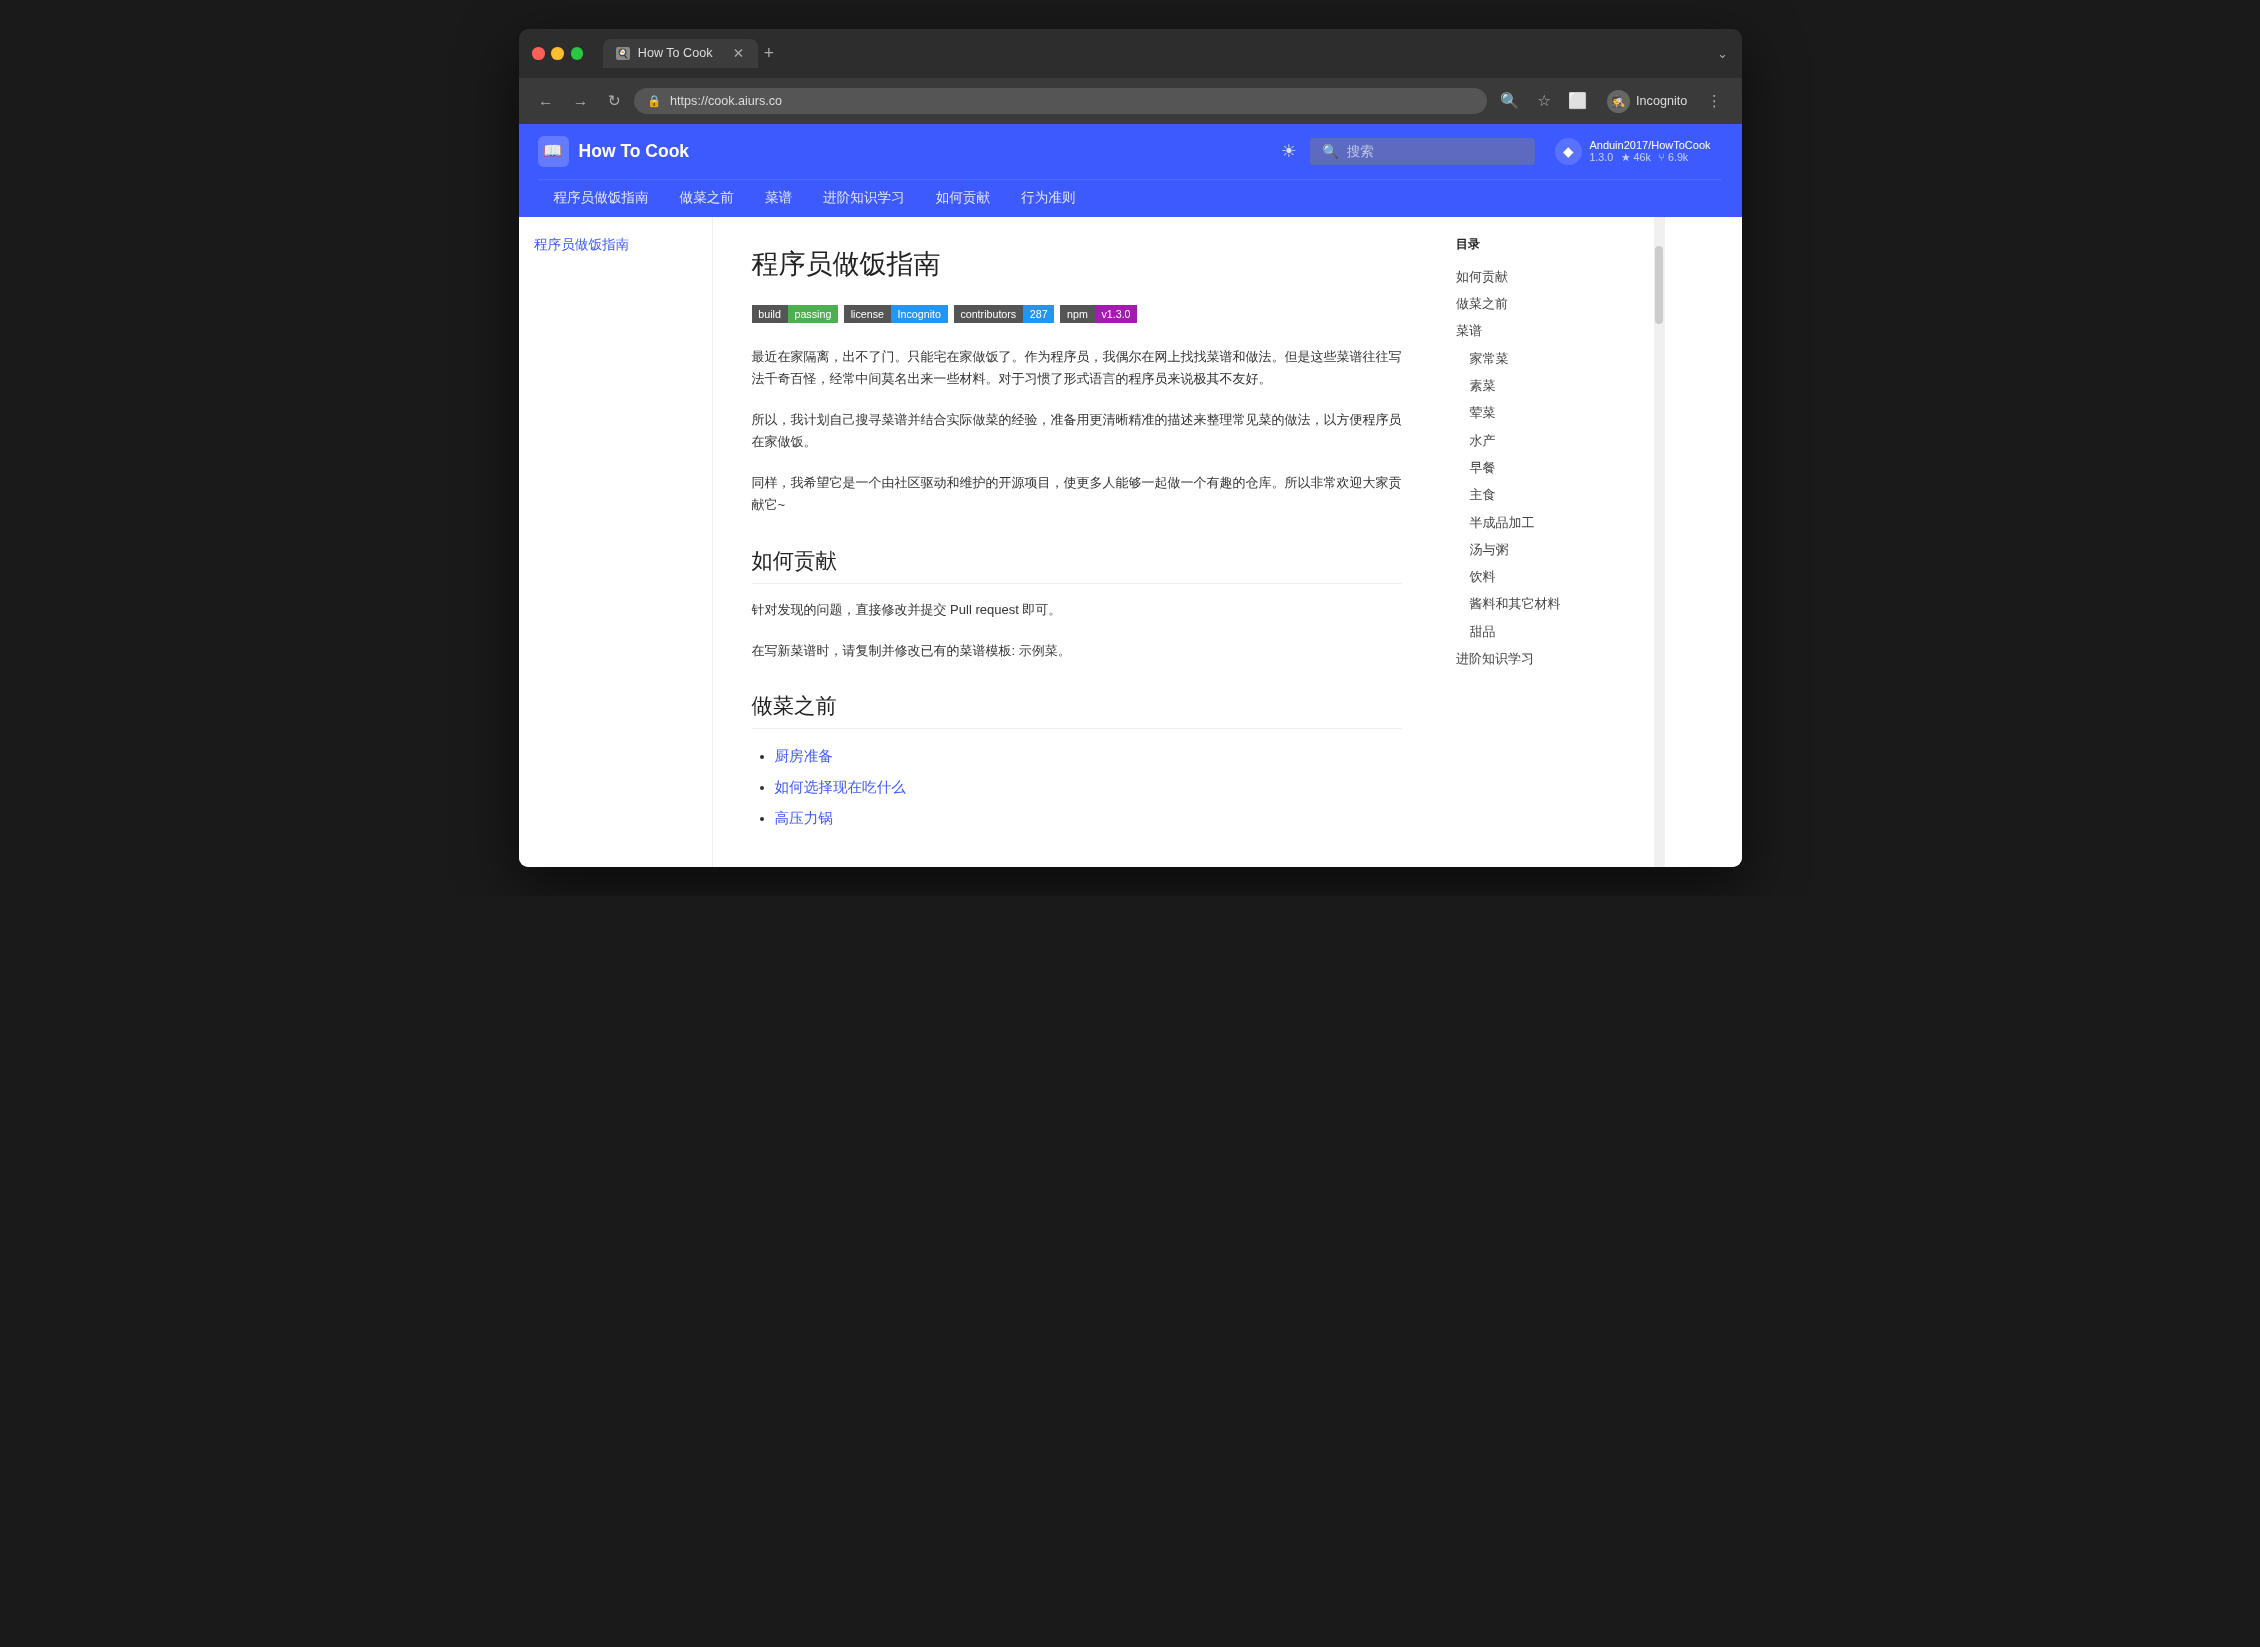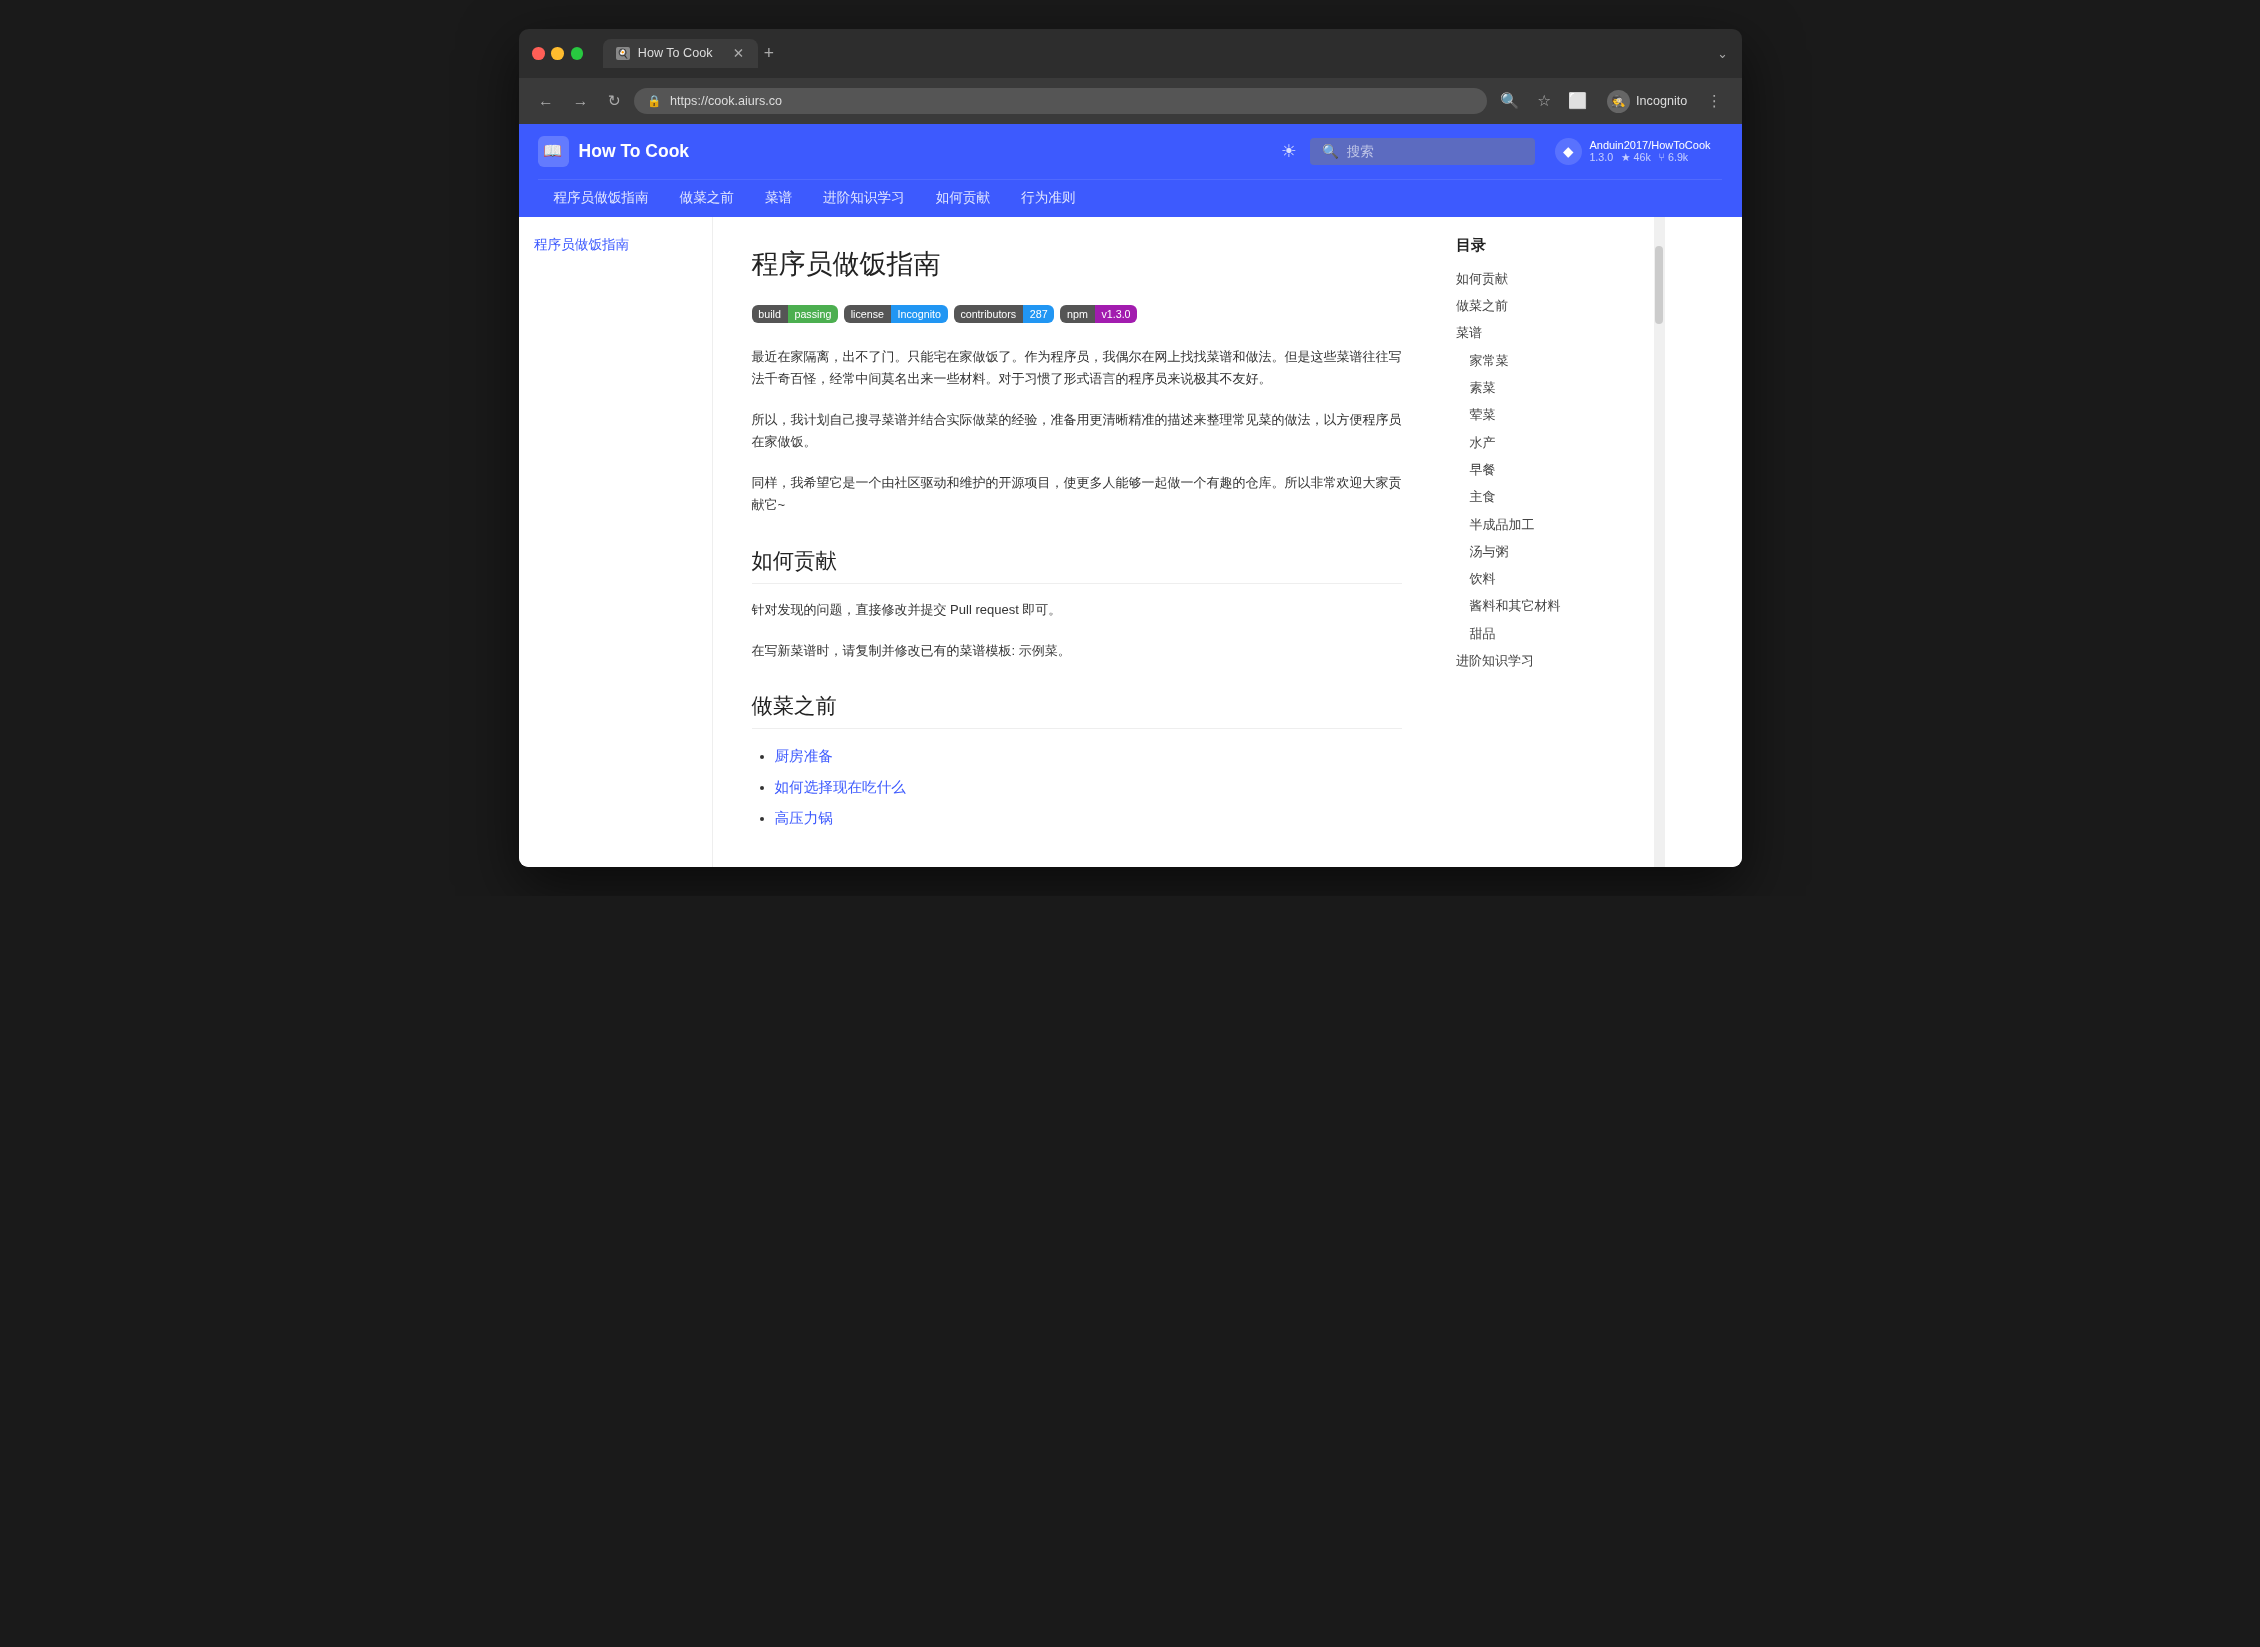--- a/index.html
+++ b/index.html
@@ -334,21 +334,21 @@
     .badges {
       display: flex;
       gap: 5.8px;
       margin-bottom: 23px;
       flex-wrap: wrap;
     }
 
     .badge {
       display: inline-flex;
       align-items: center;
-      border-radius: 6px;
+      border-radius: 0;
       overflow: hidden;
       font-size: 10.7px;
       font-weight: 500;
     }
 
     .badge-left {
       background: #555;
       color: white;
       padding: 2.9px 6.8px;
     }
@@ -401,21 +401,21 @@
     }
 
     
     .toc-panel {
       width: 213px;
       padding: 19.4px 15.5px;
       flex-shrink: 0;
     }
 
     .toc-title {
-      font-size: 15px;
+      font-size: 12px;
       font-weight: 600;
       color: #222;
       margin-bottom: 13.6px;
     }
 
     .toc-list {
       list-style: none;
     }
 
     .toc-list li {

